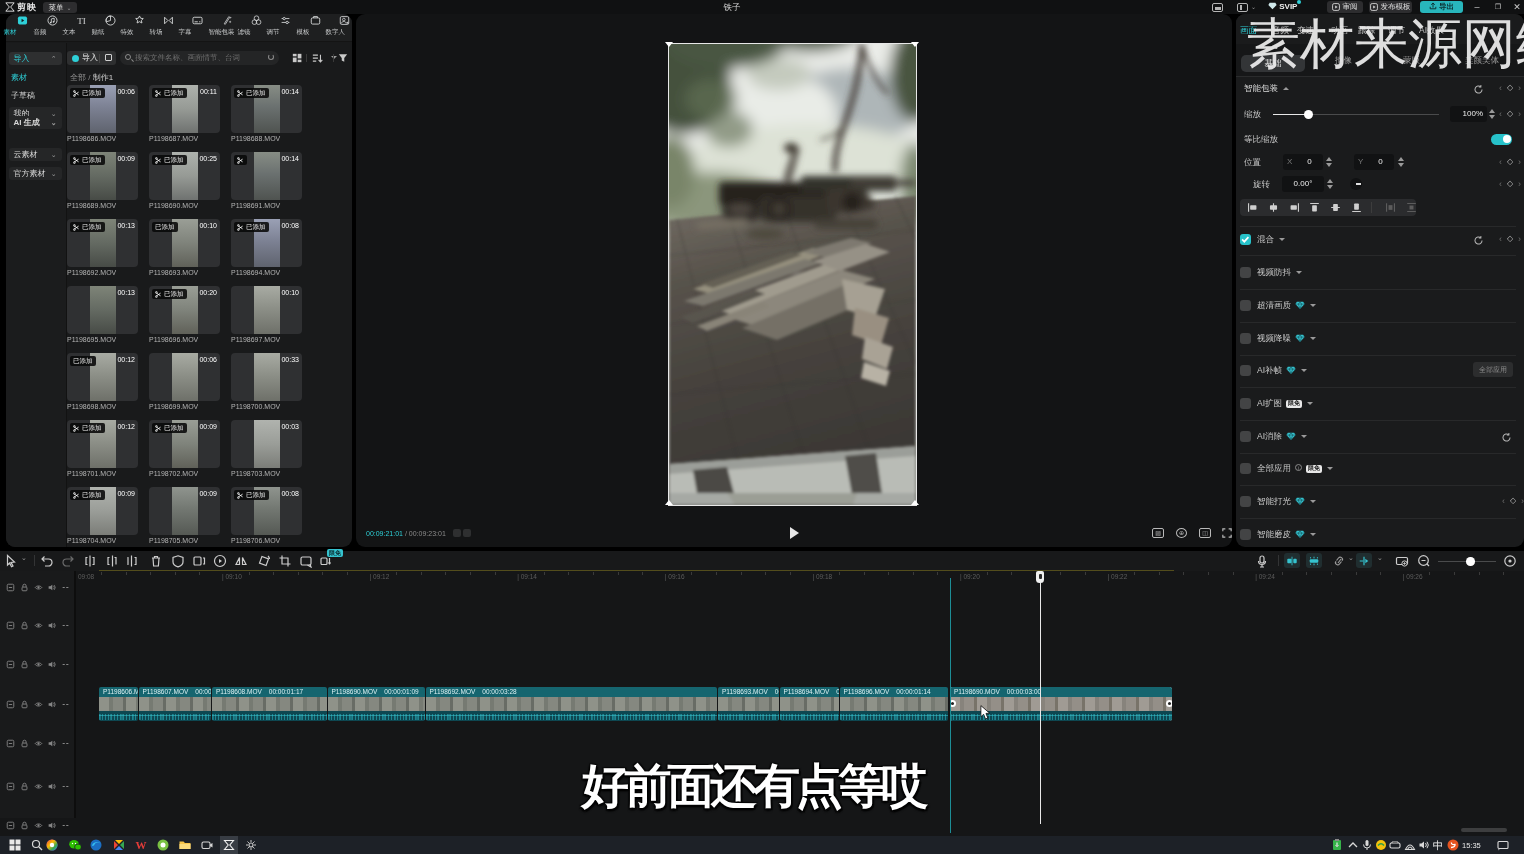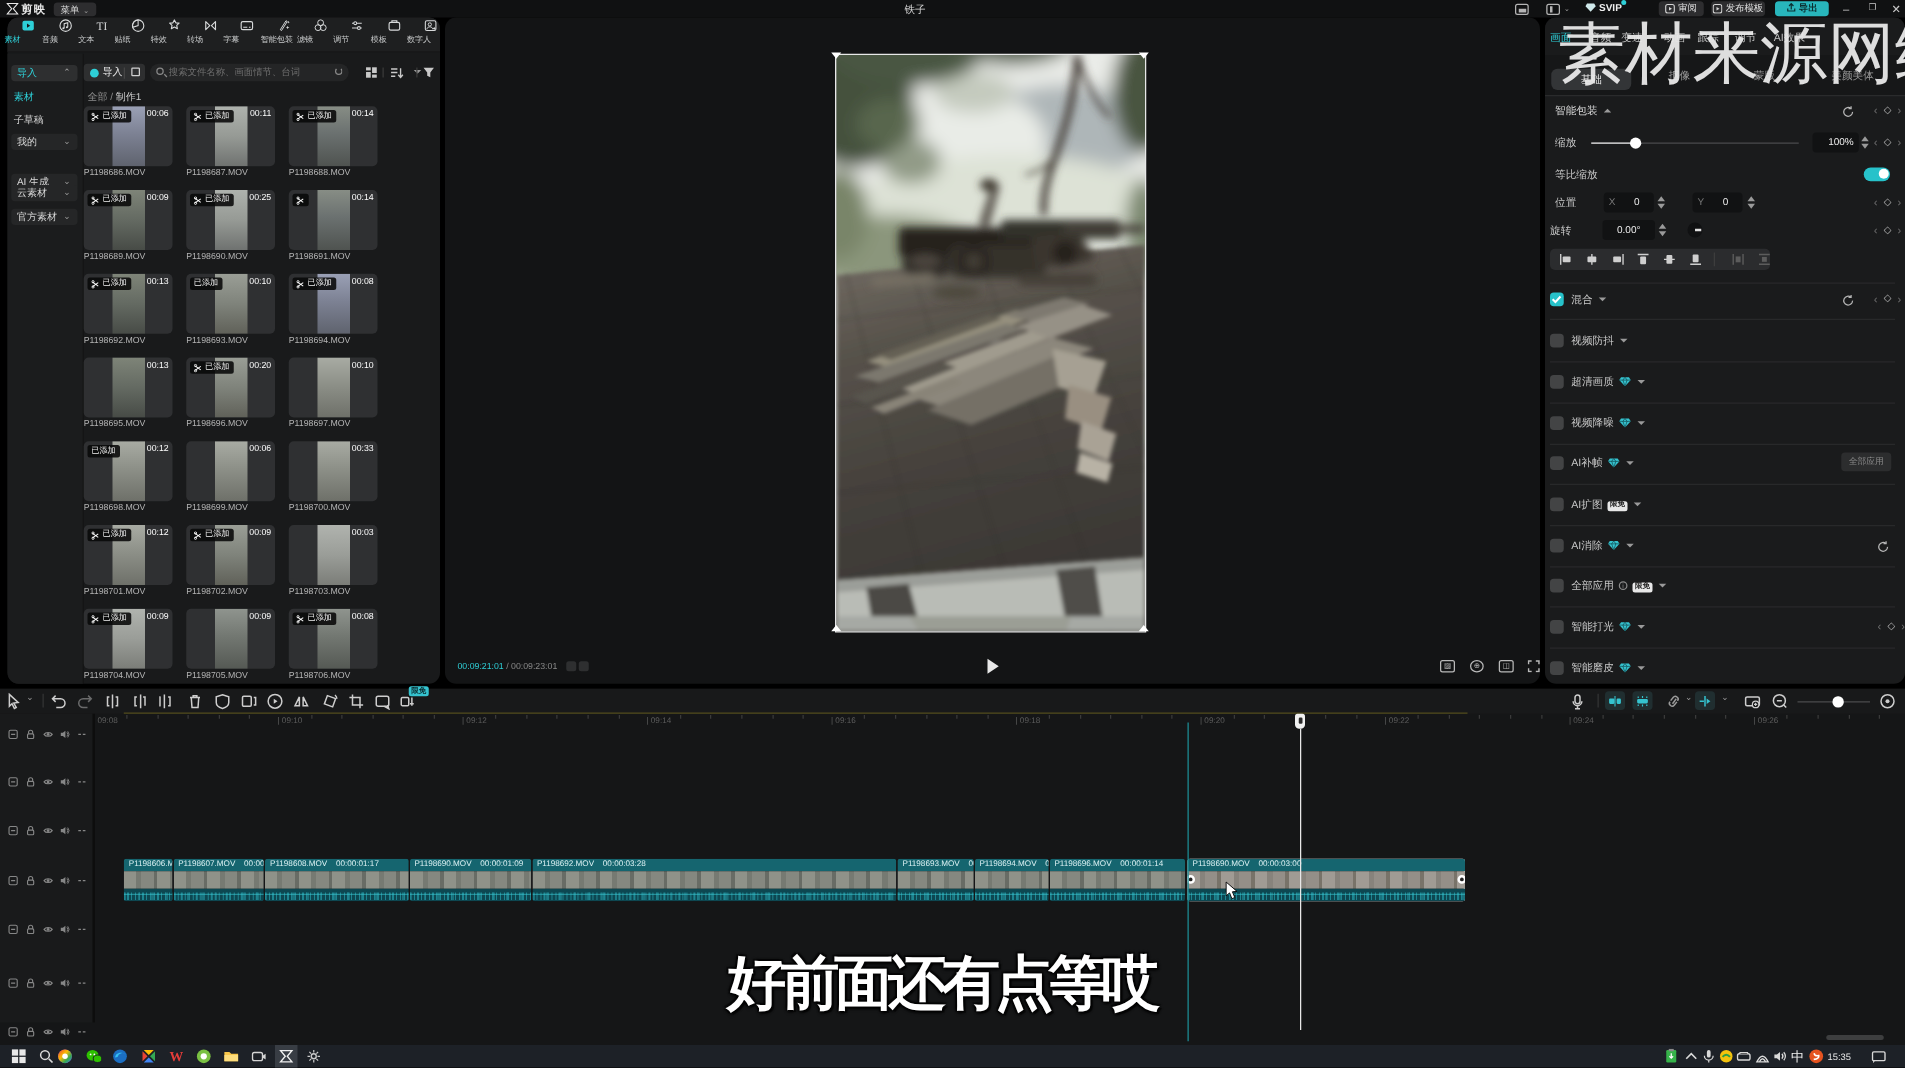--- a/index.html
+++ b/index.html
@@ -290,21 +290,21 @@
           <path d="M14.5 12 v3 M13 13.5 h3" stroke="#d7d9da" stroke-width="1.2"></path>
         </svg>
         <span>数字人</span>
       </div>
     </div>
  <div id="lnav">
 <div class="navbtn" style="top:8.5px"><span class="cy">导入</span><span class="crt">⌃</span></div>
 <div class="navitem cy" style="top:28.5px">素材</div>
 <div class="navitem" style="top:46.5px">子草稿</div>
 <div class="navbtn g" style="top:64px;"><span>我的</span><span class="crt">⌄</span></div>
-<div class="navbtn g" style="top:96px;"><span>AI 生成</span><span class="crt">⌄</span></div>
+<div class="navbtn g" style="top:73px;font-weight:bold;"><span>AI 生成</span><span class="crt">⌄</span></div>
 <div class="navbtn g" style="top:105px;"><span>云素材</span><span class="crt">⌄</span></div>
 <div class="navbtn g" style="top:124px;"><span>官方素材</span><span class="crt">⌄</span></div>
 </div>
  <div id="impbtn"><span class="ic"></span><span class="tx">导入</span><span class="dv"></span><span class="gr"></span></div>
  <div id="searchbox"><span class="mg"></span><span class="ph">搜索文件名称、画面情节、台词</span><span class="rl"></span></div>
  <svg style="position:absolute;left:286px;top:38.5px;width:10px;height:10px" viewBox="0 0 12 12">
       <rect x="1" y="1" width="4.5" height="3" fill="#c9c9c9"></rect>
       <rect x="1" y="5.5" width="4.5" height="5.5" fill="#c9c9c9"></rect>
       <rect x="6.8" y="1" width="4.5" height="5.5" fill="#c9c9c9"></rect>
       <rect x="6.8" y="8" width="4.5" height="3" fill="#c9c9c9"></rect>
@@ -667,21 +667,21 @@
 <div class="prow" style="top:117px"><span class="plab" style="margin-left:4px">等比缩放</span><div class="toggle">
           <div class="tk"></div>
         </div></div>
 <div class="prow" style="top:140px"><span class="plab" style="margin-left:4px">位置</span><div class="vbox" style="left:43px;width:40px">
           <span class="dim">X</span>
           <span class="num">0</span>
         </div><span class="stp" style="left:86px"></span><div class="vbox" style="left:114px;width:40px">
           <span class="dim">Y</span>
           <span class="num">0</span>
         </div><span class="stp" style="left:158px"></span><span class="kf" style="left:259px">‹</span><span class="kfd" style="left:267px">◇</span><span class="kf" style="left:278px">›</span></div>
-<div class="prow" style="top:162px"><span class="plab" style="margin-left:0">旋转</span><div class="vbox" style="left:42px;width:42px">
+<div class="prow" style="top:162px"><span class="plab" style="margin-left:13px">旋转</span><div class="vbox" style="left:42px;width:42px">
           <span class="num">0.00°</span>
         </div><span class="stp" style="left:87px"></span><div class="dial">
           <div class="dtick"></div>
         </div><span class="kf" style="left:259px">‹</span><span class="kfd" style="left:267px">◇</span><span class="kf" style="left:278px">›</span></div>
 <div class="alrow">
         <svg class="alic" style="left:7px" viewBox="0 0 14 14">
           <path d="M2 1.5 v11" stroke="#cfcfcf" stroke-width="1.4"></path>
           <rect x="4" y="4" width="8" height="6" rx="1" fill="#cfcfcf"></rect>
         </svg>
         <svg class="alic" style="left:28px" viewBox="0 0 14 14">

